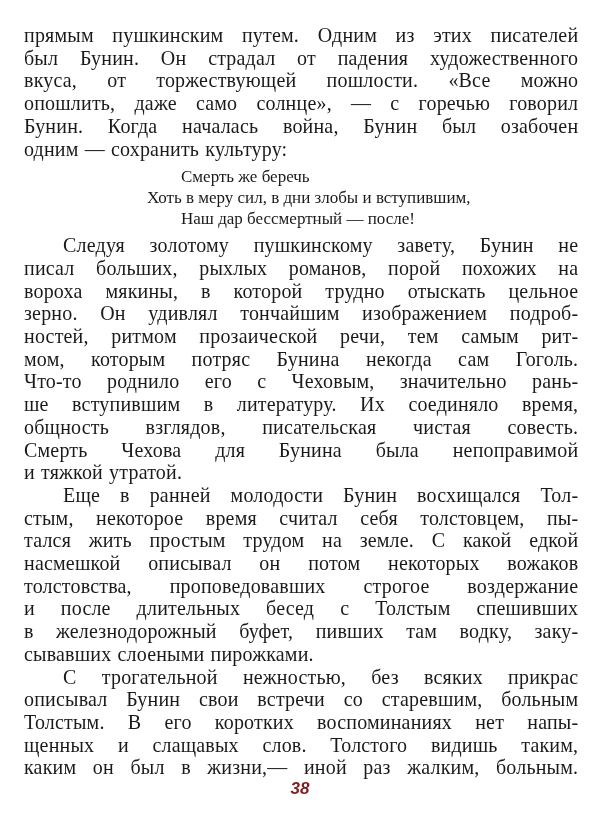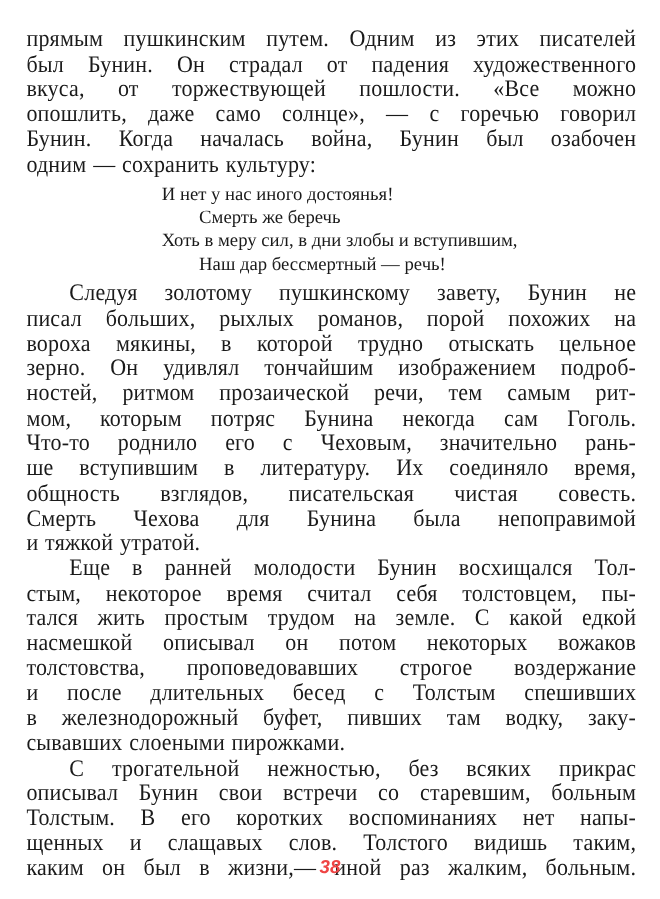--- a/index.html
+++ b/index.html
@@ -61,42 +61,41 @@
     .page-number {
       position: absolute;
       left: 0;
       width: 600px;
       top: 779px;
       text-align: center;
       font-family: "Liberation Sans", "DejaVu Sans", sans-serif;
       font-style: italic;
       font-weight: bold;
       font-size: 17px;
-      color: #ef4444;
+      color: #7f1d1d;
     }
   </style>
 </head>
 <body>
 
 <div class="page">
 
   <p class="para">
     <span class="line">прямым пушкинским путем. Одним из этих писателей</span>
     <span class="line">был Бунин. Он страдал от падения художественного</span>
     <span class="line">вкуса, от торжествующей пошлости. «Все можно</span>
     <span class="line">опошлить, даже само солнце», — с горечью говорил</span>
     <span class="line">Бунин. Когда началась война, Бунин был озабочен</span>
     <span class="line last">одним — сохранить культуру:</span>
   </p>
 
   <div class="verse">
-    <span class="vline">И нет у нас иного достоянья!</span>
     <span class="vline indent">Смерть же беречь</span>
     <span class="vline">Хоть в меру сил, в дни злобы и вступившим,</span>
-    <span class="vline indent">Наш дар бессмертный — речь!</span>
+    <span class="vline indent">Наш дар бессмертный — после!</span>
   </div>
 
   <p class="para">
     <span class="line indent">Следуя золотому пушкинскому завету, Бунин не</span>
     <span class="line">писал больших, рыхлых романов, порой похожих на</span>
     <span class="line">вороха мякины, в которой трудно отыскать цельное</span>
     <span class="line">зерно. Он удивлял тончайшим изображением подроб-</span>
     <span class="line">ностей, ритмом прозаической речи, тем самым рит-</span>
     <span class="line">мом, которым потряс Бунина некогда сам Гоголь.</span>
     <span class="line">Что-то роднило его с Чеховым, значительно рань-</span>

